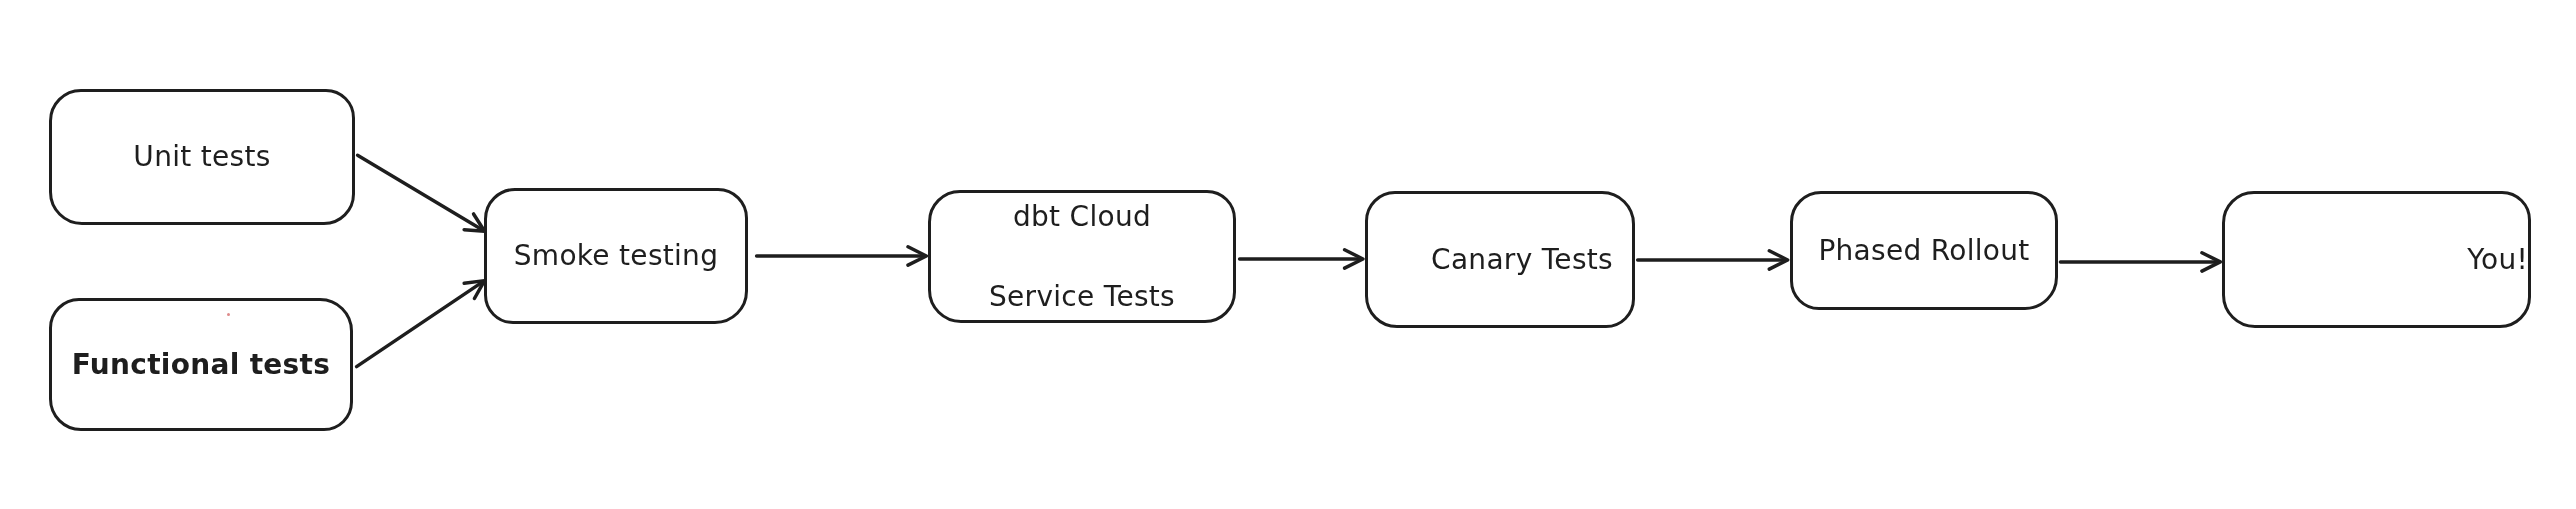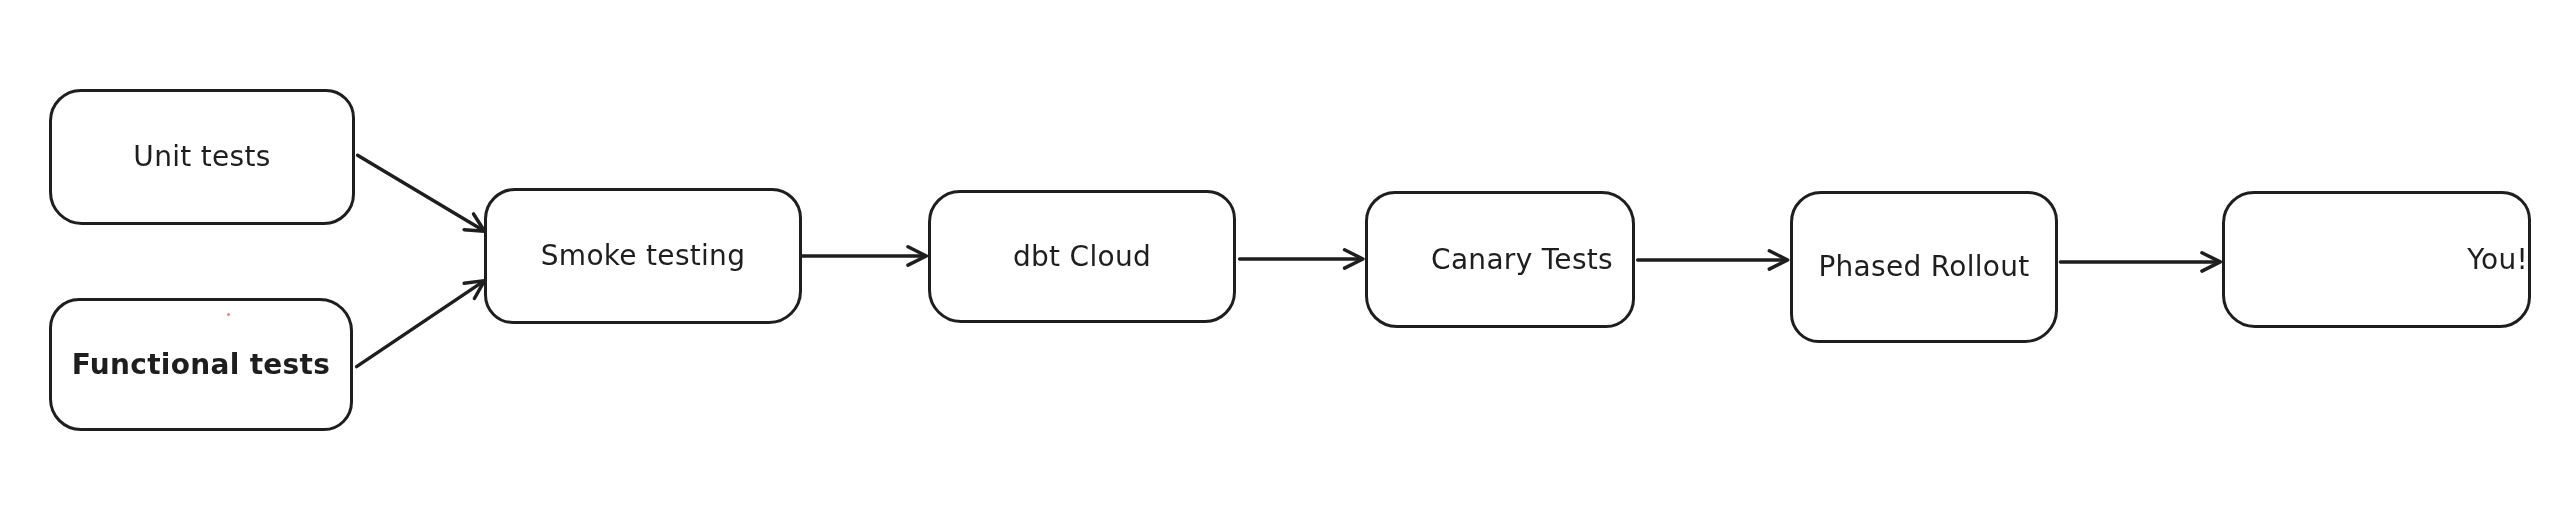--- a/index.html
+++ b/index.html
@@ -76,33 +76,34 @@
   </svg>
 
   <div class="node r1" style="left:49px; top:89px; width:306px; height:136px;">
     <span>Unit tests</span>
   </div>
 
   <div class="node r2" style="left:49px; top:298px; width:304px; height:133px;font-weight:bold;">
     <span>Functional tests</span>
   </div>
 
-  <div class="node r3" style="left:484px; top:188px; width:318px; height:136px;">
+  <div class="node r3" style="left:484px; top:188px; width:264px; height:136px;">
     <span>Smoke testing</span>
   </div>
 
   <div class="node r1" style="left:928px; top:190px; width:308px; height:133px;gap:42px;">
     <span>dbt Cloud</span>
+    <span>Service Tests</span>
   </div>
 
   <div class="node r2" style="left:1365px; top:191px; width:270px; height:137px;padding-left:44px;">
     <span>Canary Tests</span>
   </div>
 
-  <div class="node r3" style="left:1790px; top:191px; width:268px; height:152px;">
+  <div class="node r3" style="left:1790px; top:191px; width:268px; height:119px;">
     <span>Phased Rollout</span>
   </div>
 
   <div class="node r1" style="left:2222px; top:191px; width:309px; height:137px;align-items:flex-end;">
     <span>You!</span>
   </div>
 
   <div class="artifact-dot"></div>
 
 </div>

